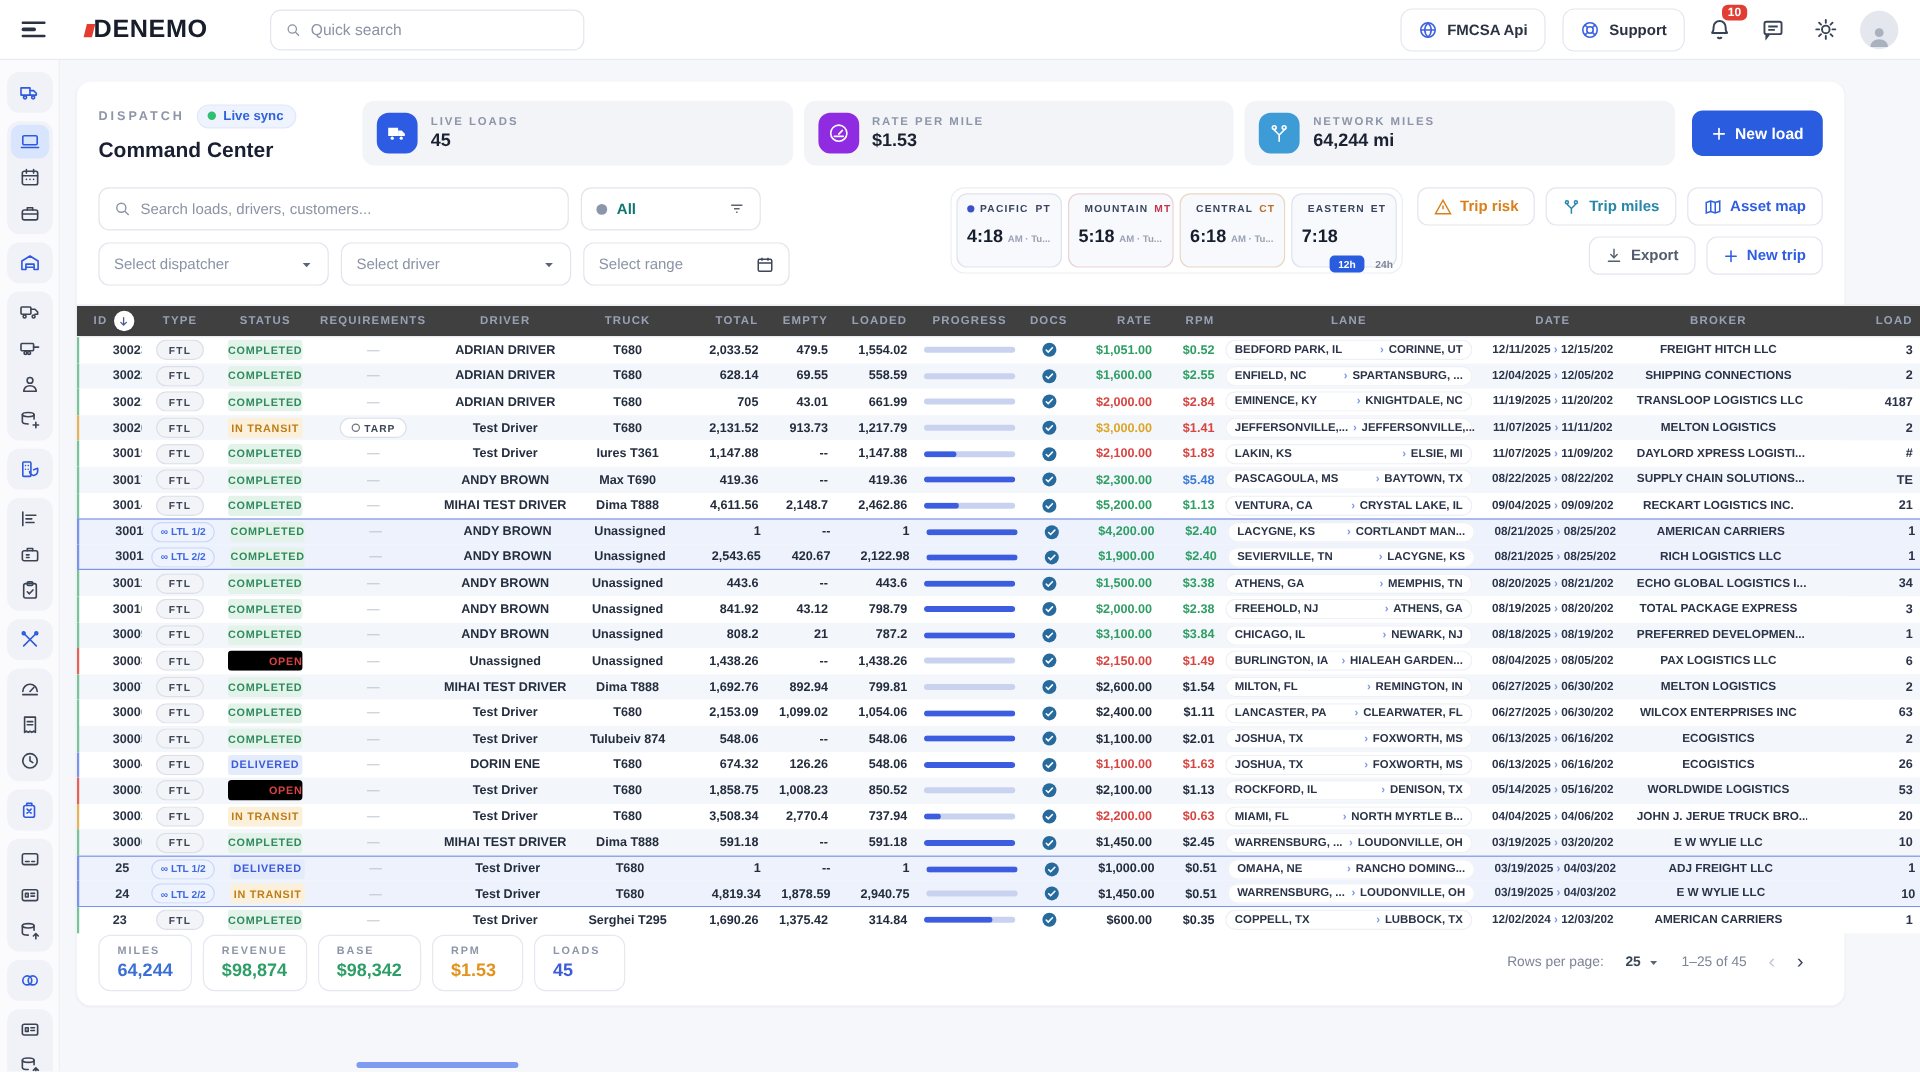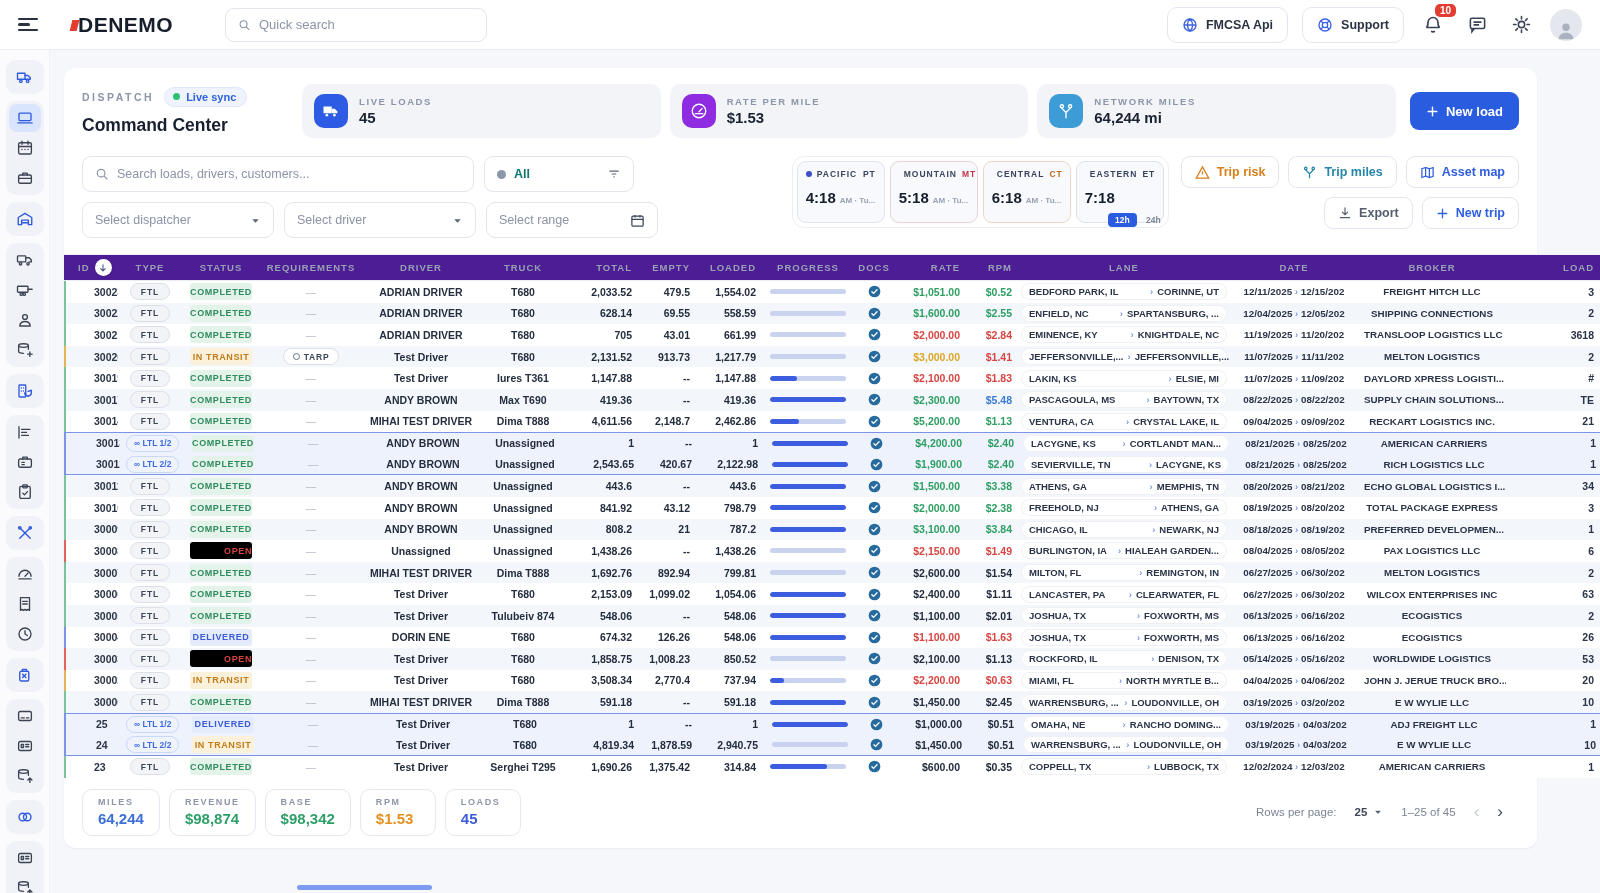--- a/index.html
+++ b/index.html
@@ -87,21 +87,21 @@
   .fbtn { height:32px; border:1px solid #e3e6ee; border-radius:9px; background:#fff; display:flex; align-items:center;
     gap:7px; padding:0 13px; font-size:12.5px; font-weight:700; cursor:pointer; color:#3c4657; }
   .fbtn.orange { color:#d9801c; }
   .fbtn.teal { color:#2787a8; }
   .fbtn.blue { color:#2f5fe0; }
   .fbtn.gray { color:#555e6e; }
 
   
   .twrap { margin-top:16px; width:1536px; overflow:hidden; }
   .tgrid { display:grid; grid-template-columns:54px 64px 78px 102px 118px 86px 72px 58px 66px 92px 40px 72px 52px 212px 128px 148px 94px; align-items:center; }
-  .thead { height:27px; background:#4c1d95; border-top:1px solid #eef0f5; border-bottom:1px solid #e9ecf2;
+  .thead { height:27px; background:#404040; border-top:1px solid #eef0f5; border-bottom:1px solid #e9ecf2;
     font-size:9.5px; font-weight:700; letter-spacing:1px; color:#98a1b3; }
   .thead > div { padding:0 6px; display:flex; align-items:center; gap:5px; }
   .h-r { justify-content:flex-end; }
   .h-c { justify-content:center; }
   .sortc { width:17px; height:17px; border-radius:50%; background:#fff; box-shadow:0 1px 2px rgba(20,30,60,.18);
     display:flex; align-items:center; justify-content:center; color:#5a6residual78; }
   .trow { height:21.6px; font-size:10.5px; position:relative; cursor:pointer; background:#fff; }
   .trow.alt { background:#f3f6fb; }
   .trow.grp { background:#edf2fd; border-left:2px solid #7b93e8; }
   .trow.gs { border-top:1.5px solid #7b93e8; }
@@ -138,21 +138,21 @@
   .c-rate, .c-rpm { text-align:right; font-weight:700; }
   .lane { background:#fff; box-shadow:inset 0 0 0 1px #eef0f5; border-radius:9px; height:17px; display:flex;
     align-items:center; padding:0 8px; gap:4px; font-size:9.5px; font-weight:700; color:#2a3347; margin:0 3px; }
   .lane .to { margin-left:auto; }
   .chev { color:#7a9ae8; font-weight:700; }
   .c-date { text-align:center; font-size:9.8px; font-weight:700; color:#2a3347; }
   .c-brk { text-align:center; font-size:9.8px; font-weight:700; color:#2a3347; }
   .c-load { text-align:right; font-weight:700; color:#2a3347; }
 
   
-  .foot { display:flex; align-items:center; margin-top:11px; }
+  .foot { display:flex; align-items:center; margin-top:1px; }
   .chips { display:flex; gap:9px; }
   .chip { border:1px solid #e5e8ef; border-radius:10px; background:#fff; padding:7px 15px 8px; min-width:76px; }
   .chip .lb { font-size:9px; letter-spacing:1.6px; color:#8d95a8; font-weight:600; }
   .chip .vl { font-size:15px; font-weight:800; margin-top:3px; }
   .pgn { margin-left:auto; display:flex; align-items:center; gap:18px; font-size:11.5px; color:#7c8495; padding-right:16px; }
   .pgn .size { color:#3c4657; font-weight:600; display:flex; gap:6px; align-items:center; cursor:pointer; }
   .pgn .nav { font-size:17px; cursor:pointer; }
   .nav.off { color:#c3c9d6; }
   .nav.on { color:#3c4657; }
   .hscroll { position:absolute; left:247px; bottom:3px; width:135px; height:5px; border-radius:3px; background:#7d9bf0; }
@@ -738,21 +738,21 @@
               <div class="cell c-rpm" style="color:#d64541">$2.84</div>
               <div>
                 <div class="lane">
                   <span>EMINENCE, KY</span>
                   <span class="to chev">›</span>
                   <span>KNIGHTDALE, NC</span>
                 </div>
               </div>
               <div class="cell c-date">11/19/2025 <span class="chev">›</span> 11/20/202</div>
               <div class="cell c-brk">TRANSLOOP LOGISTICS LLC</div>
-              <div class="cell c-load">3618</div>
+              <div class="cell c-load">4187</div>
             </div>
             <div class="tgrid trow sk-t alt">
               <div class="cell c-id">30020</div>
               <div class="cell c-c"><span class="pill-type">FTL</span></div>
               <div class="cell">
                 <span class="status st-t">IN TRANSIT</span>
               </div>
               <div class="cell c-c"><span class="pill-req"><i></i>TARP</span></div>
               <div class="cell c-drv">Test Driver</div>
               <div class="cell c-trk">T680</div>

